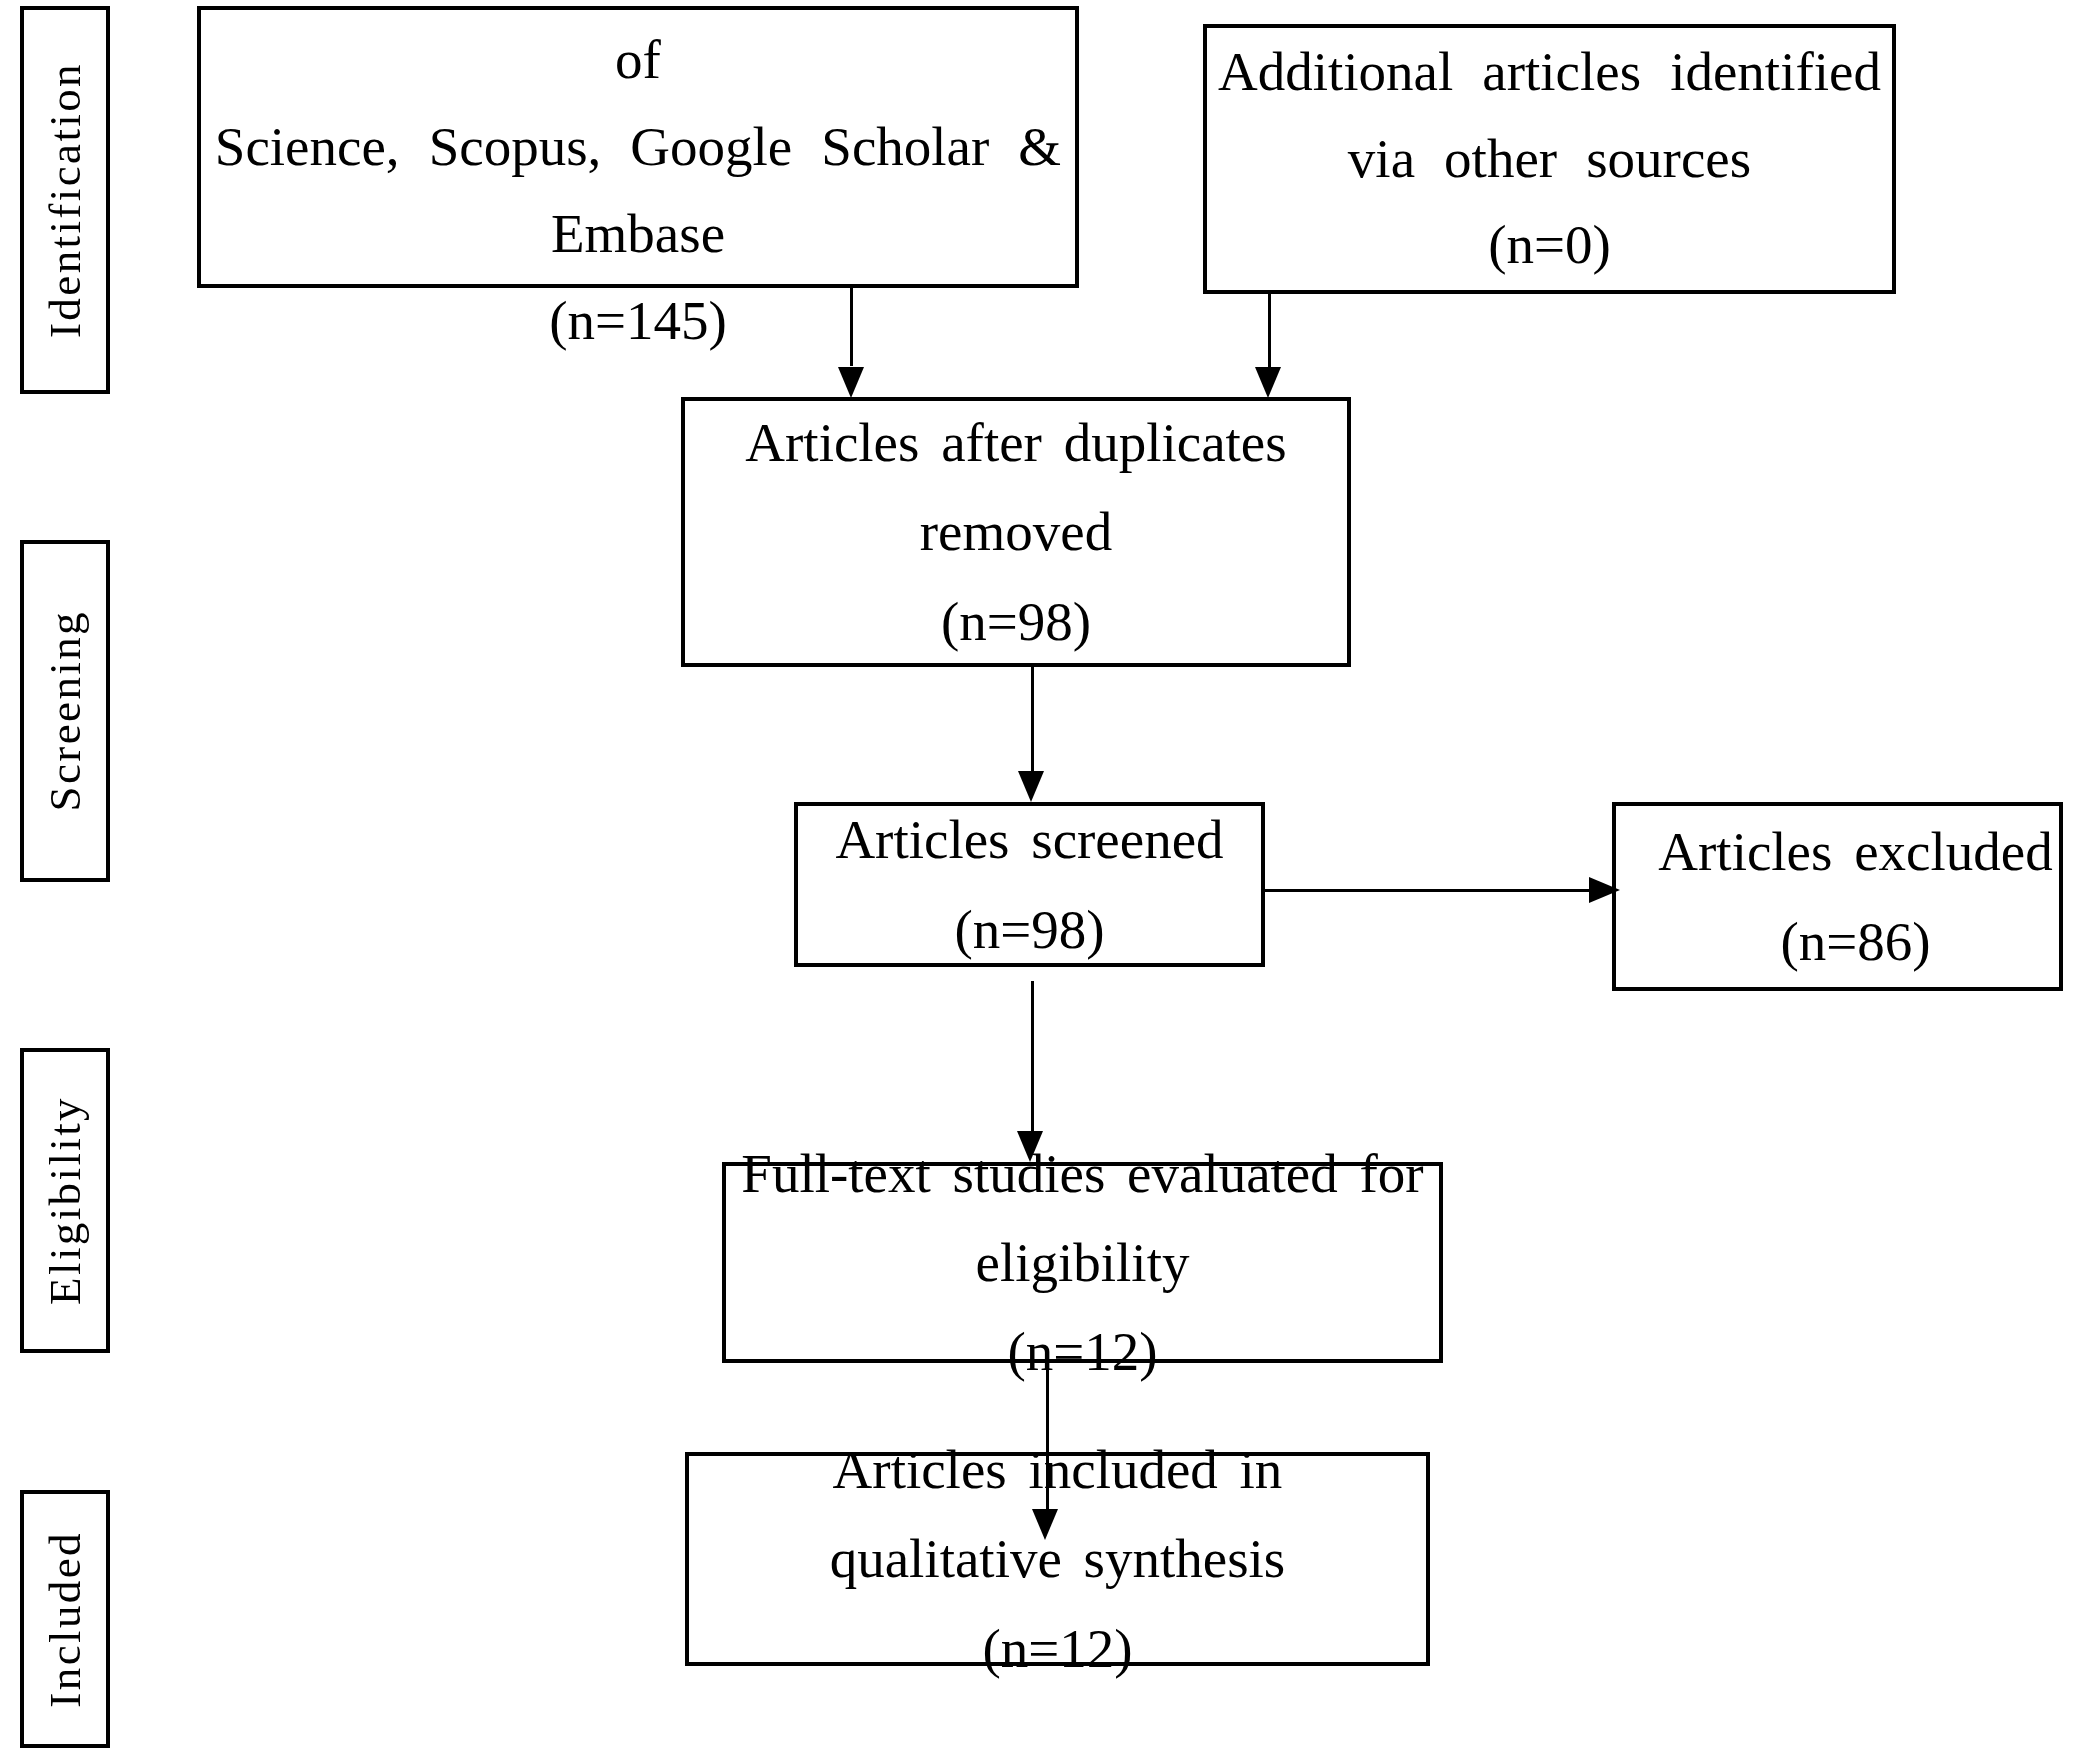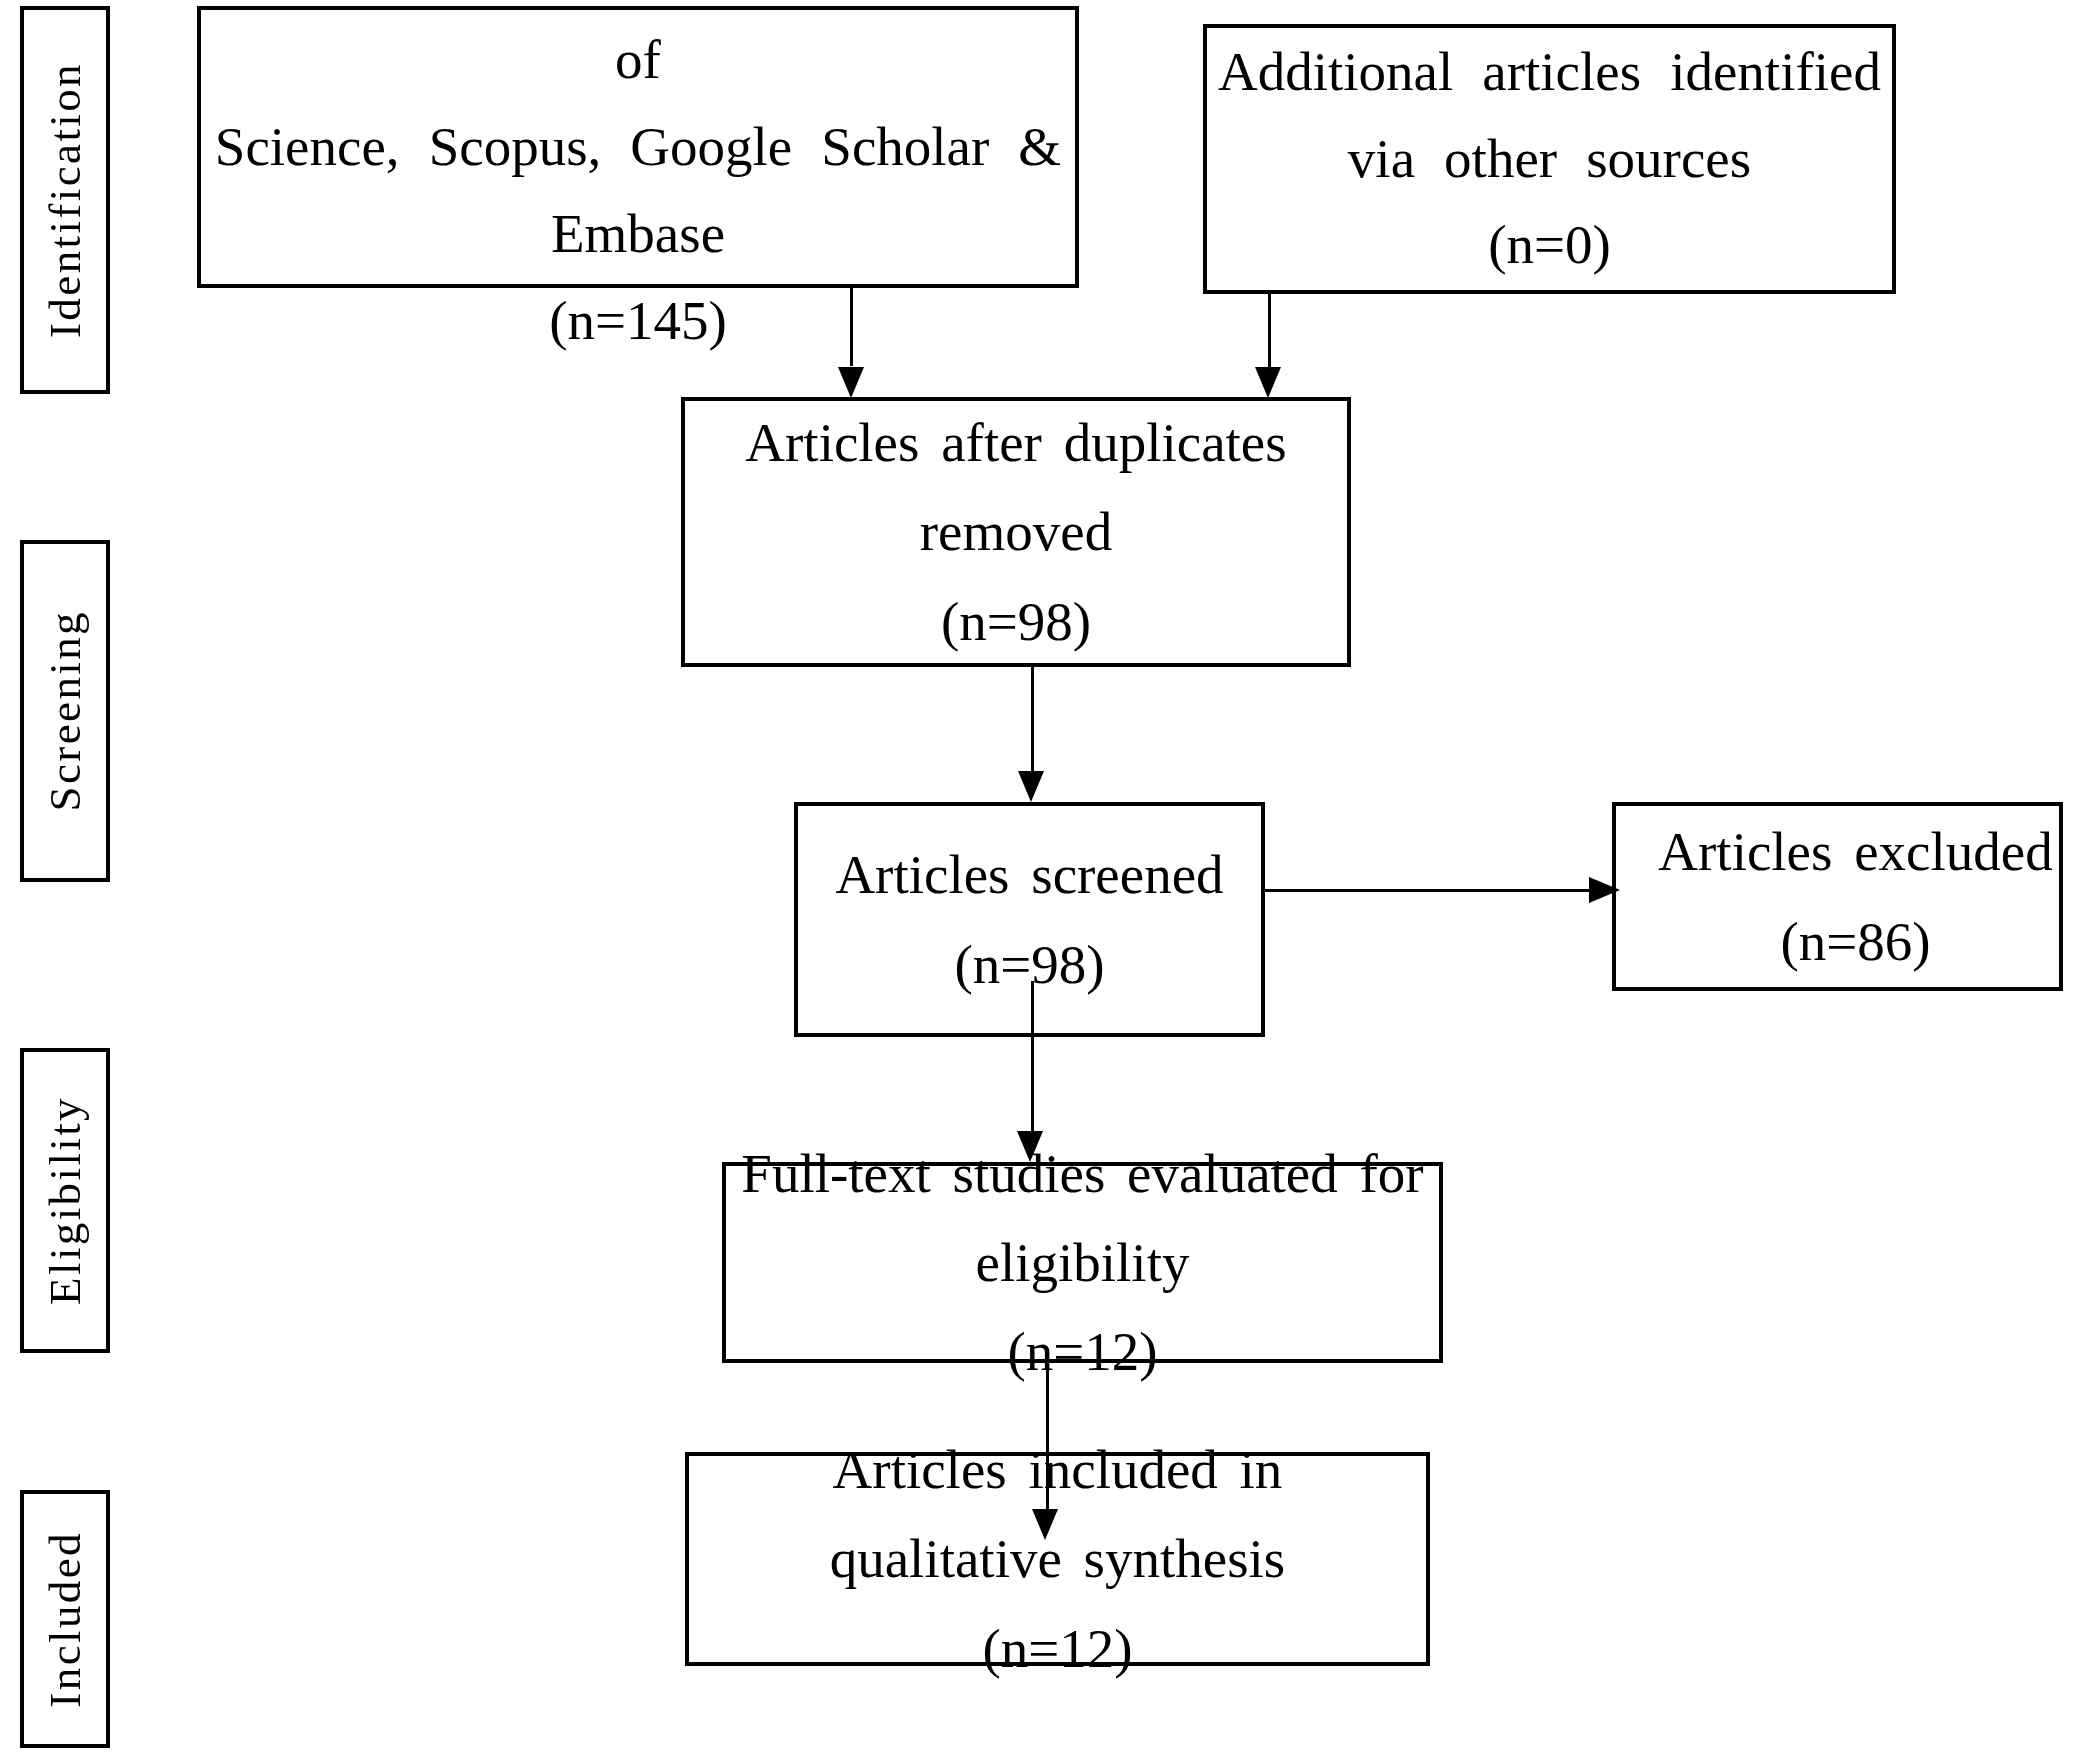--- a/index.html
+++ b/index.html
@@ -115,21 +115,21 @@
 via other sources
 (n=0)</p>
   </div>
 
   <div class="box" style="left:681px; top:397px; width:670px; height:270px;">
     <p class="txt">Articles after duplicates
 removed
 (n=98)</p>
   </div>
 
-  <div class="box" style="left:794px; top:802px; width:471px; height:235px;">
+  <div class="box" style="left:794px; top:802px; width:471px; height:165px;">
     <p class="txt">Articles screened
 (n=98)</p>
   </div>
 
   <div class="box" style="left:1612px; top:802px; width:451px; height:189px;padding-left:36px;">
     <p class="txt">Articles excluded
 (n=86)</p>
   </div>
 
   <div class="box" style="left:722px; top:1162px; width:721px; height:201px;">

